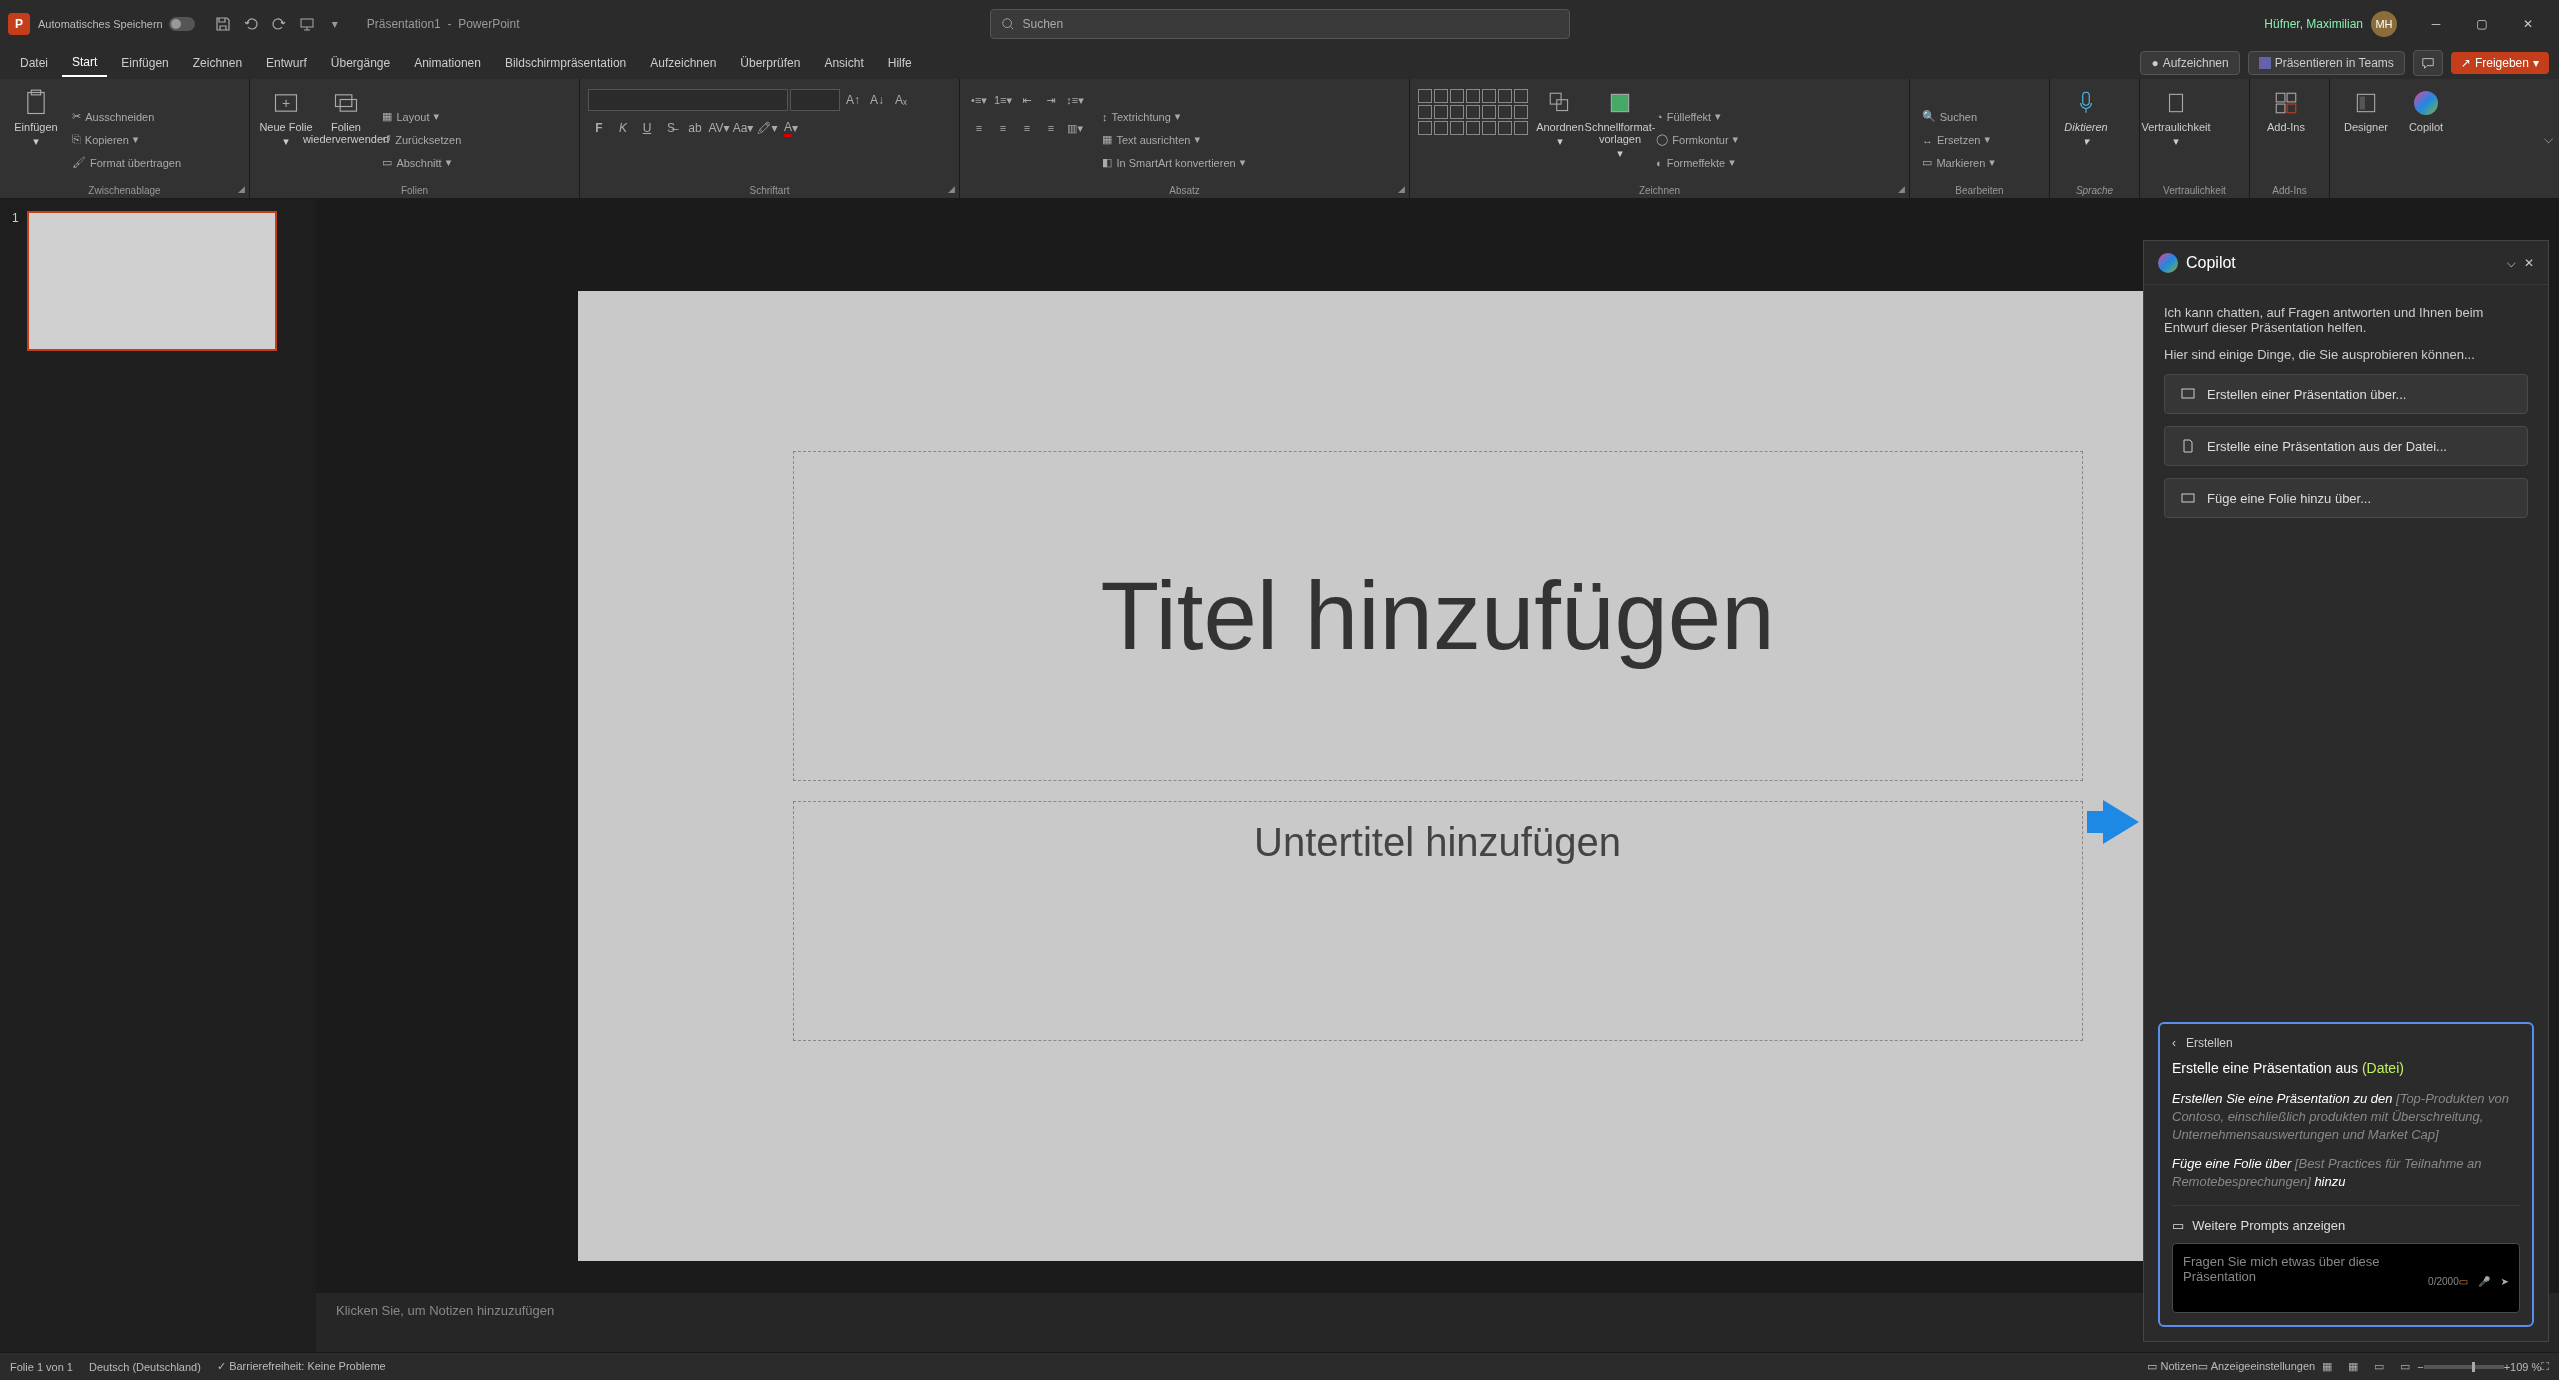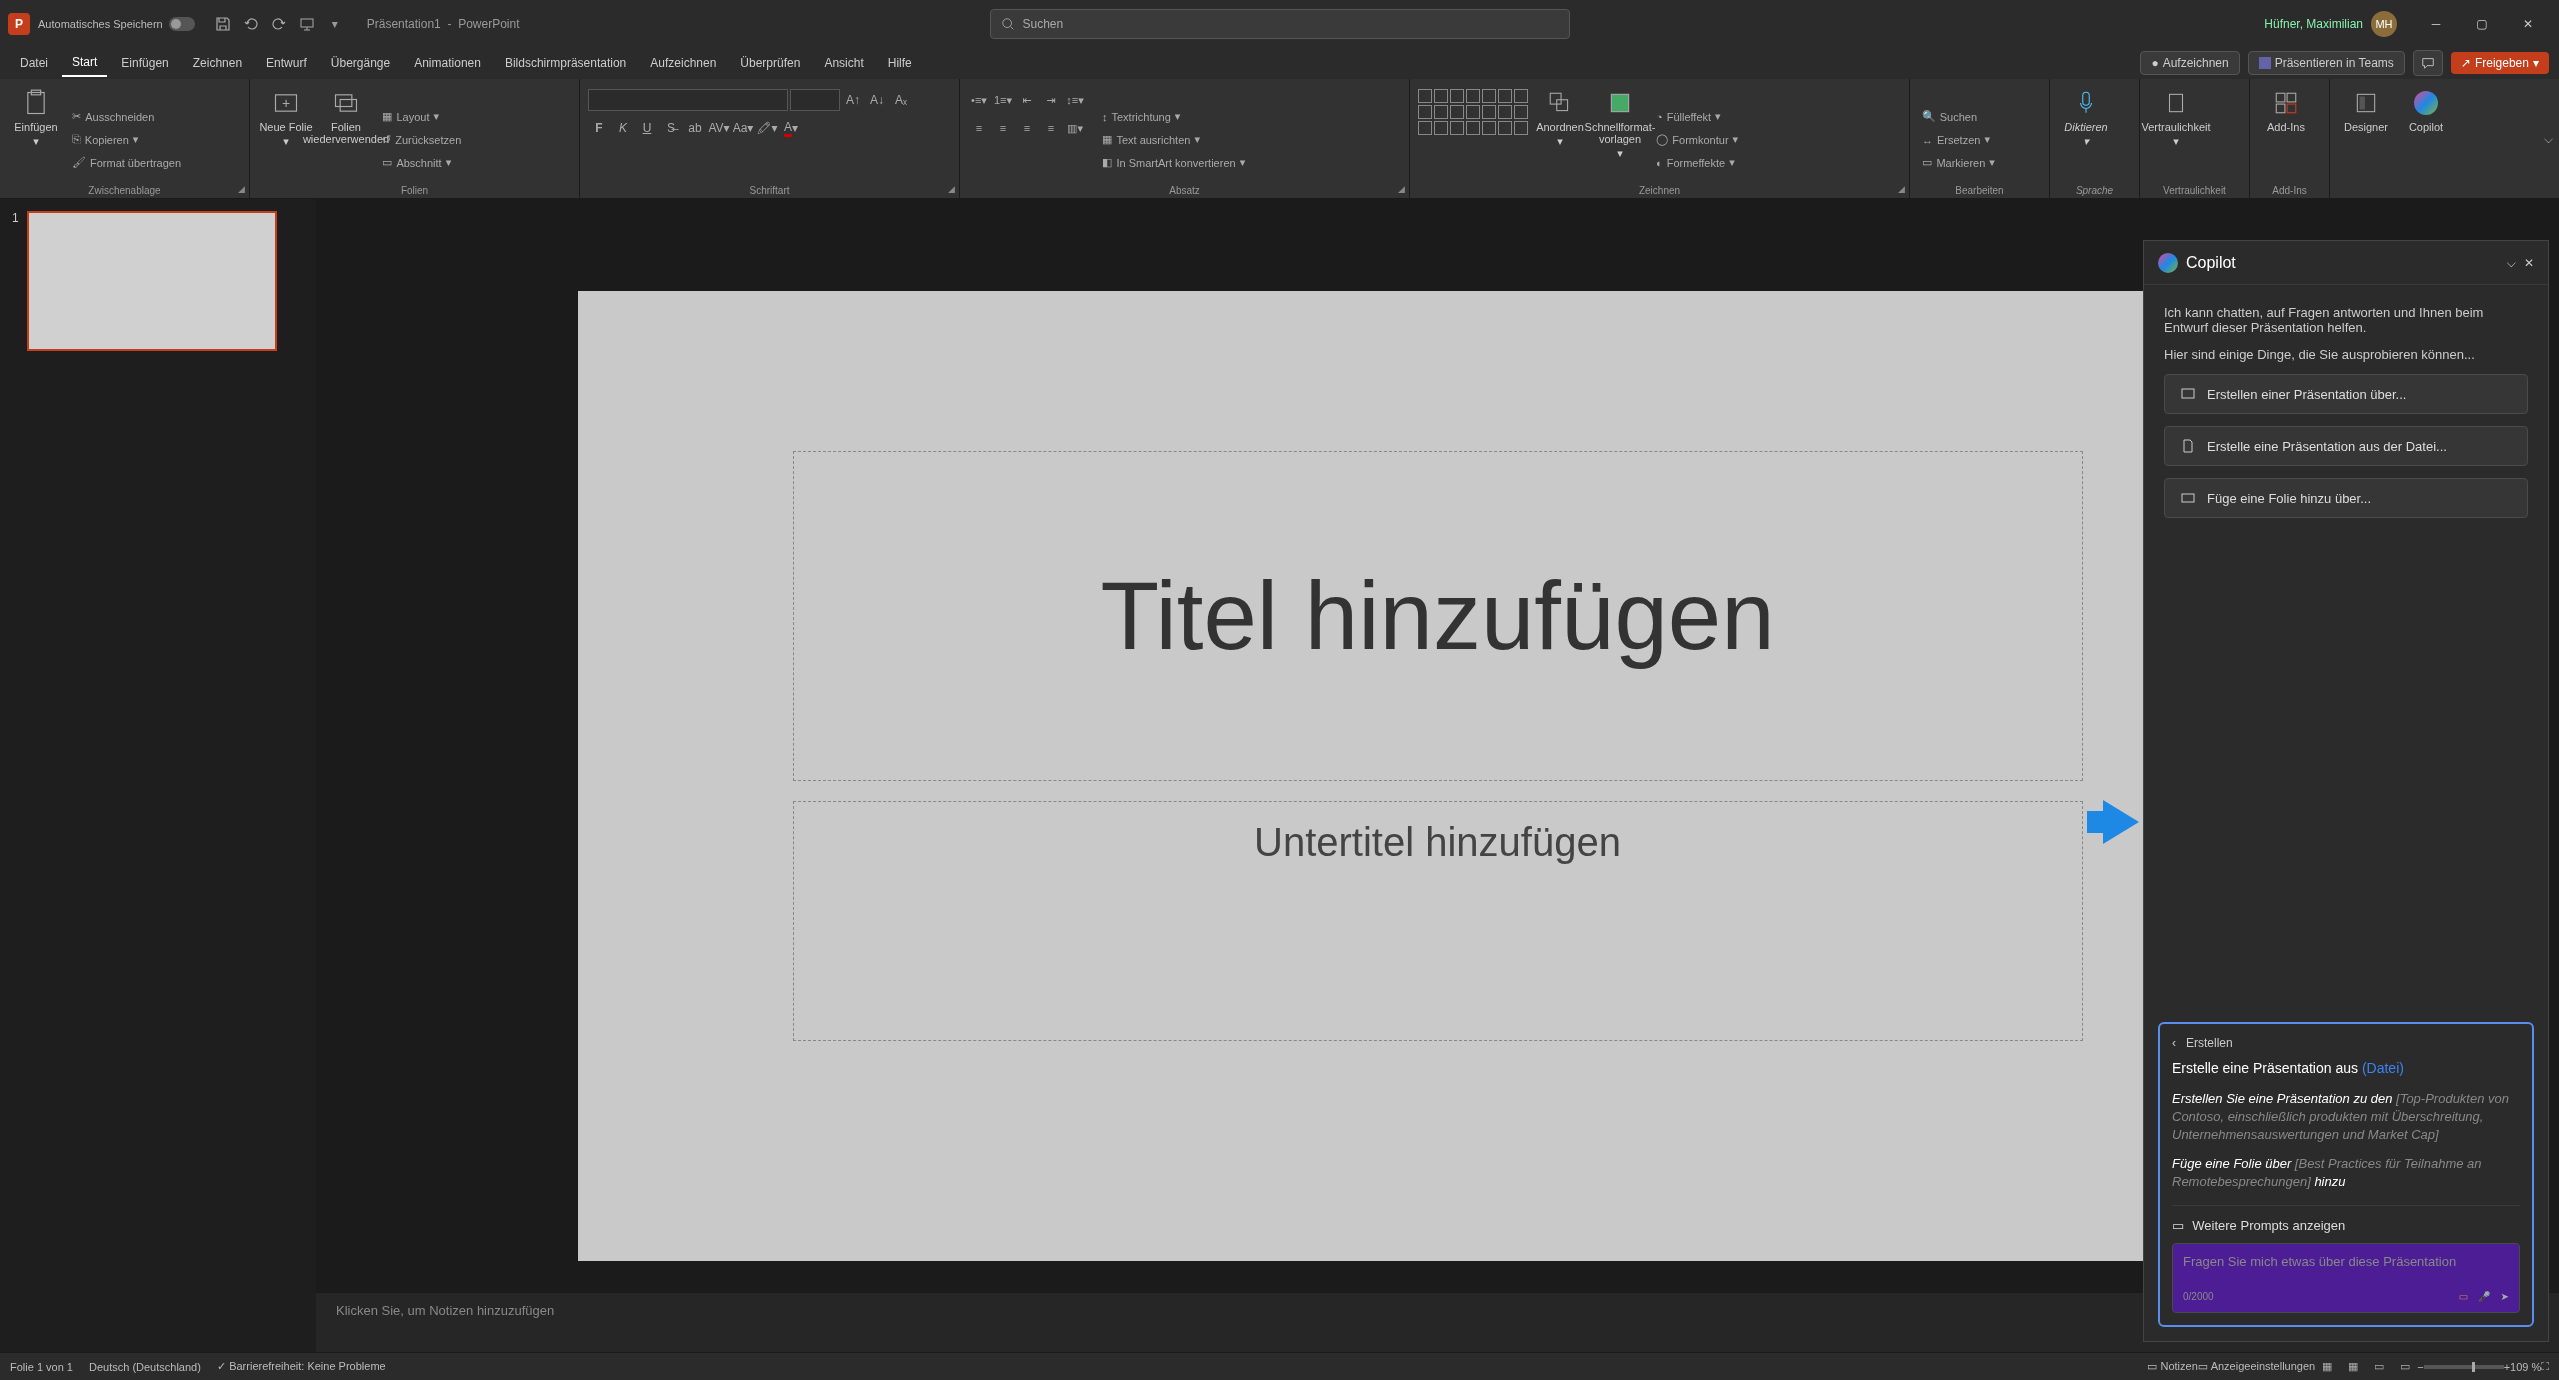--- a/index.html
+++ b/index.html
@@ -65,25 +65,25 @@
 .copilot-logo { width: 20px; height: 20px; background: linear-gradient(135deg, #e74694, #1e88e5, #7cb342); border-radius: 50%; }
 .copilot-title { font-size: 16px; color: #fff; font-weight: 500; }
 .copilot-hdr-icons { margin-left: auto; display: flex; gap: 8px; color: #ccc; }
 .copilot-body { flex: 1; padding: 20px; display: flex; flex-direction: column; gap: 12px; color: #ccc; font-size: 13px; }
 .suggest-btn { display: flex; align-items: center; gap: 10px; padding: 10px 14px; background: #363636; border: 1px solid #4a4a4a; border-radius: 4px; font-size: 13px; color: #ddd; cursor: pointer; }
 .suggest-btn .sicon { width: 18px; height: 18px; display: flex; align-items: center; justify-content: center; }
 .copilot-input-area { margin: 0 14px 14px 14px; border: 2px solid #5a8dee; border-radius: 6px; padding: 12px; background: #2b2b2b; position: relative; display: flex; flex-direction: column; }
 .input-hdr { display: flex; align-items: center; gap: 10px; font-size: 12px; color: #ccc; margin-bottom: 10px; }
 .input-back { color: #ccc; }
 .input-title-row { font-size: 14px; color: #fff; margin-bottom: 14px; }
-.input-title-row .file-link { color: #3b82f6; }
+.input-title-row .file-link { color: #bef264; }
 .example { font-size: 13px; color: #fff; margin-bottom: 10px; line-height: 1.4; font-style: italic; }
 .example .placeholder { color: #888; }
 .more-prompts { border-top: 1px solid #3a3a3a; padding-top: 12px; display: flex; align-items: center; gap: 8px; font-size: 13px; color: #ddd; cursor: pointer; margin-top: 4px; margin-bottom: 10px; }
-.input-box { background: #4c1d95; border: 1px solid #4a4a4a; border-radius: 4px; padding: 10px; min-height: 70px; display: flex; flex-direction: column; }
+.input-box { background: #000000; border: 1px solid #4a4a4a; border-radius: 4px; padding: 10px; min-height: 70px; display: flex; flex-direction: row; }
 .input-box .ph { color: #888; font-size: 13px; flex: 1; }
 .input-box .ctr { display: flex; align-items: center; justify-content: space-between; font-size: 10px; color: #888; margin-top: 6px; }
 .input-icons { display: flex; gap: 10px; align-items: center; color: #aaa; }
 
 
 .blue-arrow { position: absolute; right: 420px; top: 800px; width: 0; height: 0; border-top: 22px solid transparent; border-bottom: 22px solid transparent; border-left: 36px solid #1e88e5; }
 .blue-arrow::before { content: ''; position: absolute; left: -52px; top: -11px; width: 22px; height: 22px; background: #1e88e5; }
 
 
 .statusbar { position: absolute; bottom: 0; left: 0; right: 0; height: 28px; background: #2b2b2b; border-top: 1px solid #1a1a1a; display: flex; align-items: center; padding: 0 10px; font-size: 11px; color: #bbb; gap: 16px; }

